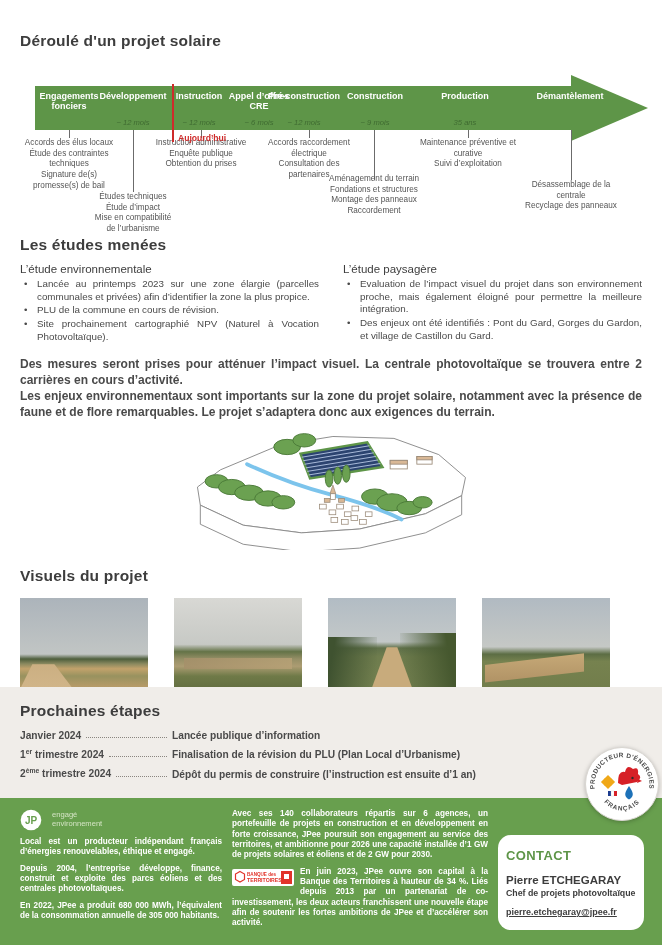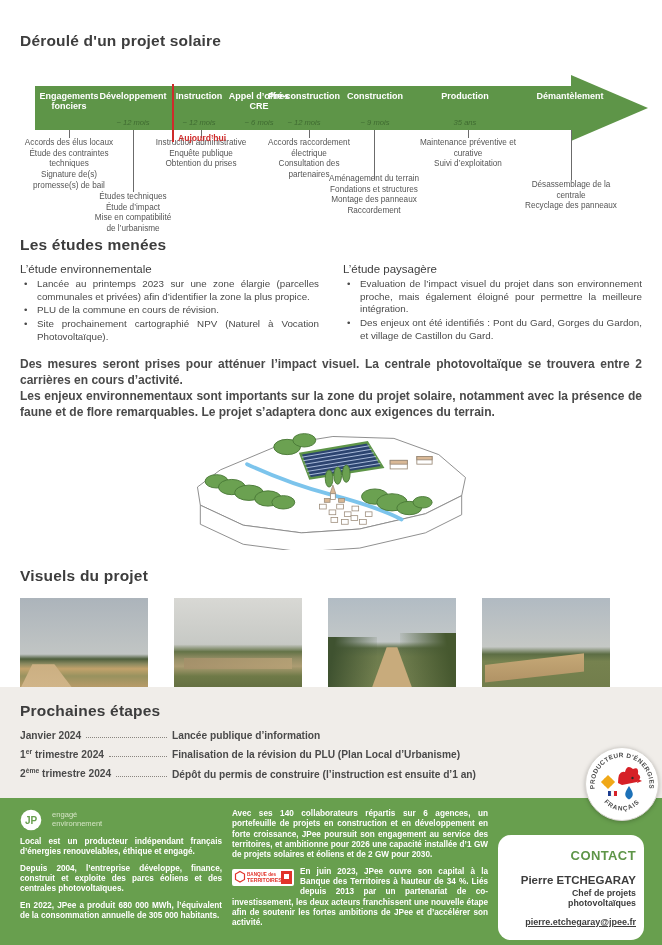--- a/index.html
+++ b/index.html
@@ -64,21 +64,21 @@
 
   
   .footer { position:absolute; left:0; top:798px; width:662px; height:147px; background:#689f4e; padding:11px 18px 0 20px; display:flex; gap:10px; overflow:hidden; }
   .fcol1 { width:202px; flex:0 0 202px; }
   .fcol2 { width:256px; flex:0 0 256px; }
   .fcol3 { flex:1; }
   .flogo-row { display:flex; align-items:center; gap:10px; margin-bottom:6px; }
   .flogo-tag { color:#d4e4c4; font-size:7.6px; line-height:1.15; }
   .ftext { color:#fff; font-size:8.2px; font-weight:700; line-height:1.26; text-align:justify; margin-bottom:6px; }
   .bdt { float:left; margin:2px 6px 2px 0; }
-  .contact-card { background:#fff; border-radius:13px; margin-top:26px; padding:13px 8px 11px 8px; text-align:right; }
+  .contact-card { background:#fff; border-radius:13px; margin-top:26px; padding:13px 8px 11px 8px; text-align:left; }
   .contact-h { color:#5e9548; font-size:13px; font-weight:700; letter-spacing:.4px; }
   .contact-name { color:#3d3d3d; font-size:11.5px; font-weight:700; margin-top:11px; }
   .contact-role { color:#3d3d3d; font-size:8.8px; font-weight:700; margin-top:2px; }
   .contact-email { display:inline-block; color:#3d3d3d; font-size:9px; font-weight:700; margin-top:9px; text-decoration:underline; }
 
   .badge { position:absolute; left:584px; top:746px; z-index:6; filter:drop-shadow(0 1px 2px rgba(0,0,0,.25)); }
 </style>
 </head>
 <body>
 
@@ -330,21 +330,21 @@
           <rect x="49" y="2" width="11" height="13" fill="#e1332a"></rect>
           <rect x="52" y="5" width="5" height="5" fill="#ffffff"></rect>
         </svg><span>En juin 2023, JPee ouvre son capital à la Banque des Territoires à hauteur de 34 %. Liés depuis 2013 par un partenariat de co-investissement, les deux acteurs franchissent une nouvelle étape afin de soutenir les fortes ambitions de JPee et d’accélérer son activité.</span>
       </div>
     </div>
 
     <div class="fcol3">
       <div class="contact-card">
         <div class="contact-h">CONTACT</div>
         <div class="contact-name">Pierre ETCHEGARAY</div>
-        <div class="contact-role">Chef de projets photovoltaïques</div>
+        <div class="contact-role">Chef de projets photovoltaïque</div>
         <a class="contact-email" href="#">pierre.etchegaray@jpee.fr</a>
       </div>
     </div>
   </div>
 
   <div class="badge">
     <svg width="76" height="76" viewBox="0 0 76 76">
       <circle cx="38" cy="38" r="36.5" fill="#ffffff" stroke="#d8d5d0" stroke-width="1"></circle>
       <defs>
         <path id="arcTop" d="M 11,44 A 27.5,27.5 0 1 1 65,44"></path>

